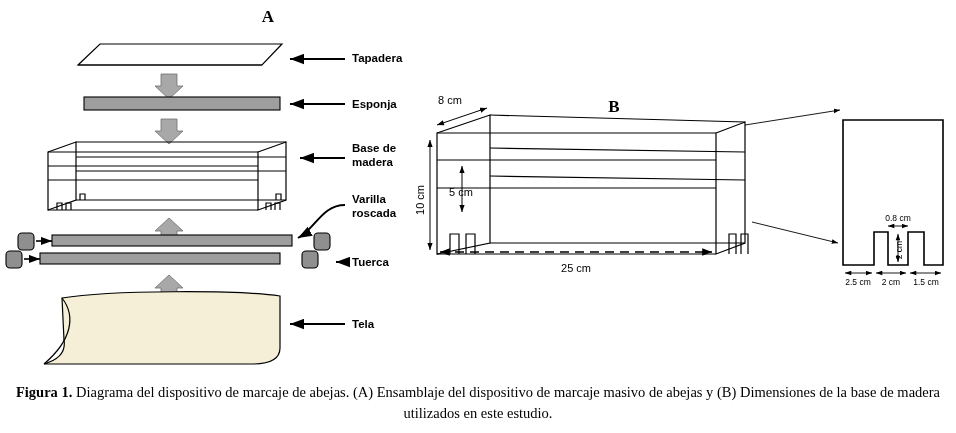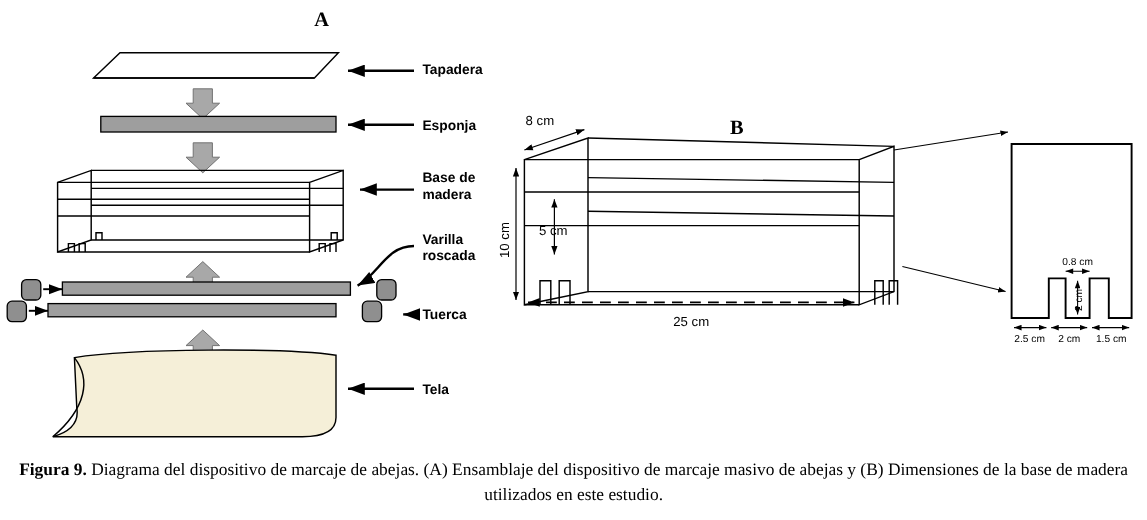--- a/index.html
+++ b/index.html
@@ -228,14 +228,14 @@
       <line x1="876" y1="273" x2="906" y2="273" stroke="#000" stroke-width="0.9" marker-start="url(#arrowthinstart)" marker-end="url(#arrowthin)"></line>
       <text class="dim-sm" x="891" y="285" text-anchor="middle">2 cm</text>
 
       <line x1="910" y1="273" x2="941" y2="273" stroke="#000" stroke-width="0.9" marker-start="url(#arrowthinstart)" marker-end="url(#arrowthin)"></line>
       <text class="dim-sm" x="926" y="285" text-anchor="middle">1.5 cm</text>
     </g>
   </svg>
 </div>
 
 <div class="caption">
-  <b>Figura 9.</b><span> Diagrama del dispositivo de marcaje de abejas. (A) Ensamblaje del dispositivo de marcaje masivo de abejas y (B) Dimensiones de la base de madera utilizados en este estudio.</span>
+  <b>Figura 1.</b><span> Diagrama del dispositivo de marcaje de abejas. (A) Ensamblaje del dispositivo de marcaje masivo de abejas y (B) Dimensiones de la base de madera utilizados en este estudio.</span>
 </div>
 
 </body></html>

